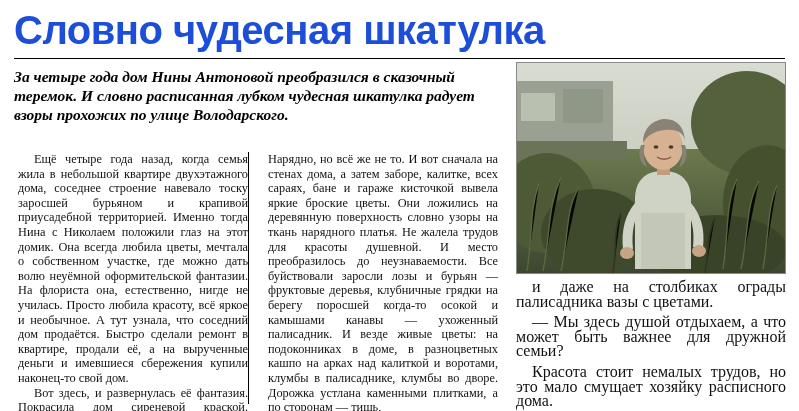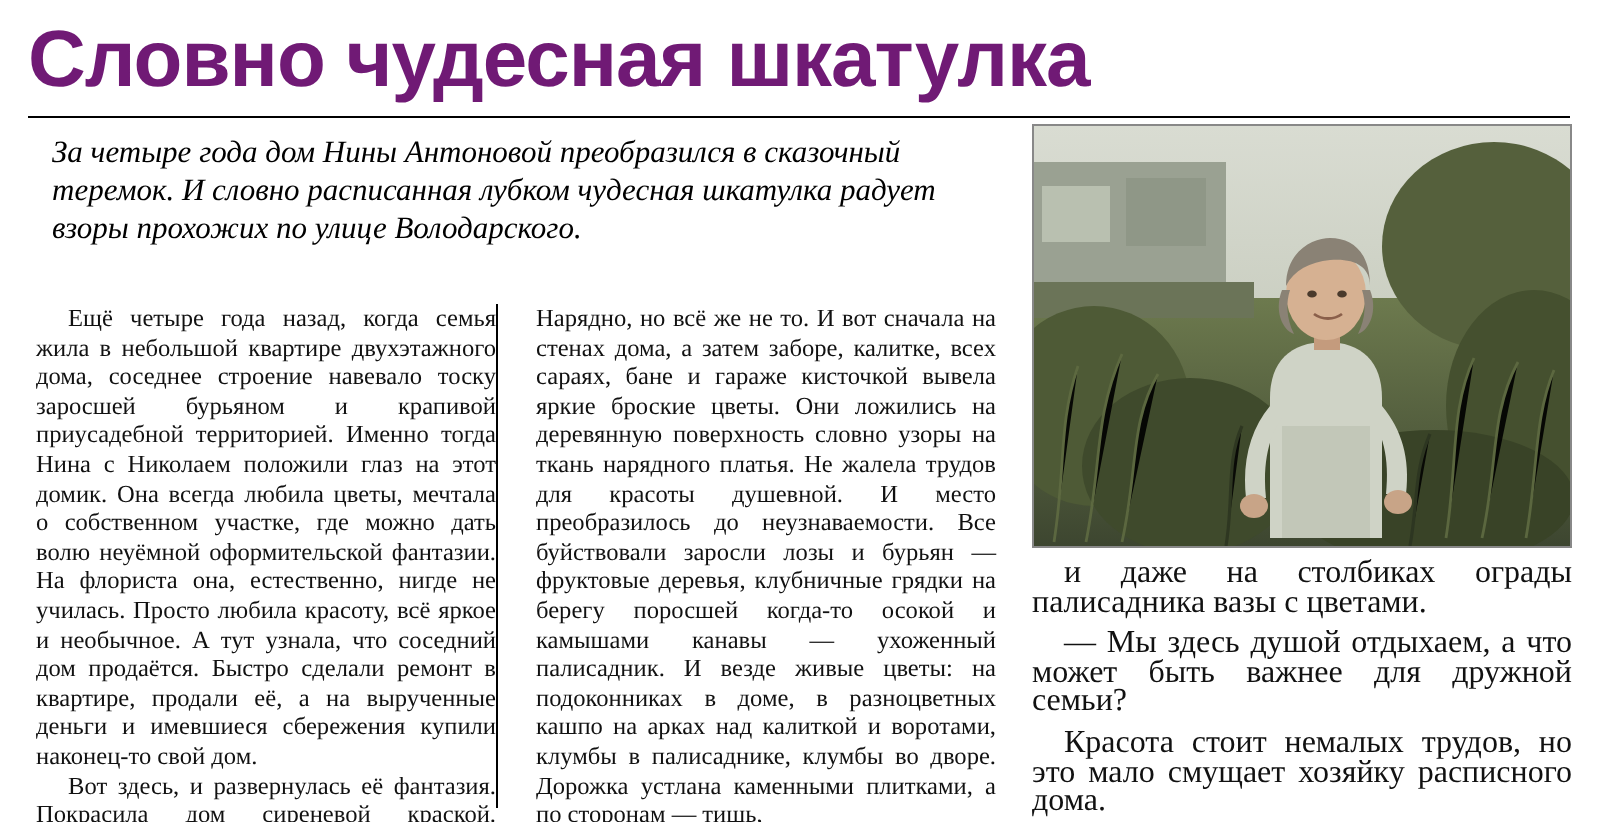--- a/index.html
+++ b/index.html
@@ -21,38 +21,38 @@
     box-sizing: border-box;
     padding: 8px 14px 0 14px;
   }
   .headline {
     font-family: "Liberation Sans", sans-serif;
     font-weight: bold;
     font-size: 40px;
     line-height: 44px;
     letter-spacing: -0.5px;
     margin: 0 0 6px 0;
-    color: #701a75;
+    color: #1d4ed8;
   }
   .rule {
     border: 0;
     border-top: 1px solid #000;
     margin: 2px 0 8px 0;
     width: 100%;
   }
   .lead-wrap {
     width: 484px;
   }
   .lead {
     font-family: "Liberation Serif", serif;
-    font-weight: normal;
+    font-weight: bold;
     font-style: italic;
     font-size: 15.5px;
     line-height: 19px;
-    margin: 0 0 8px 12px;
+    margin: 0 0 8px 0;
     color: #000;
   }
   .columns {
     position: absolute;
     top: 152px;
     left: 14px;
     width: 484px;
     column-count: 2;
     column-gap: 16px;
     column-rule: none;

